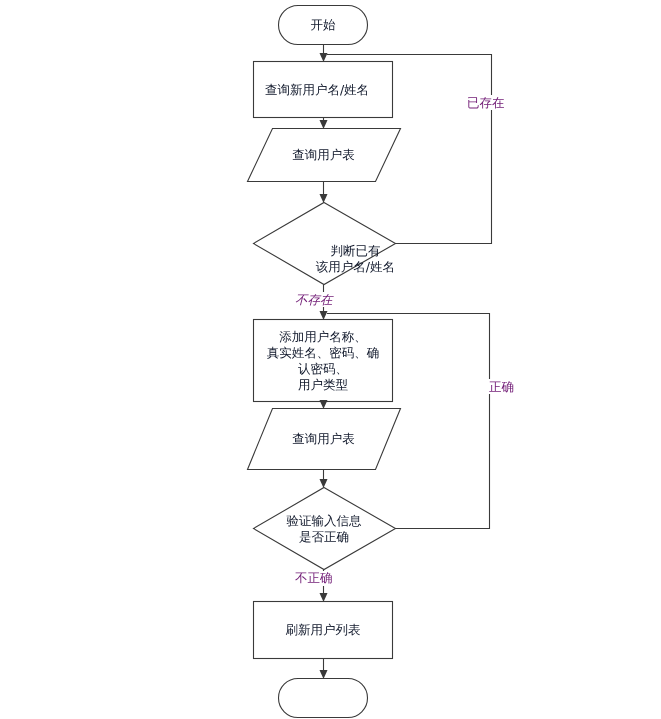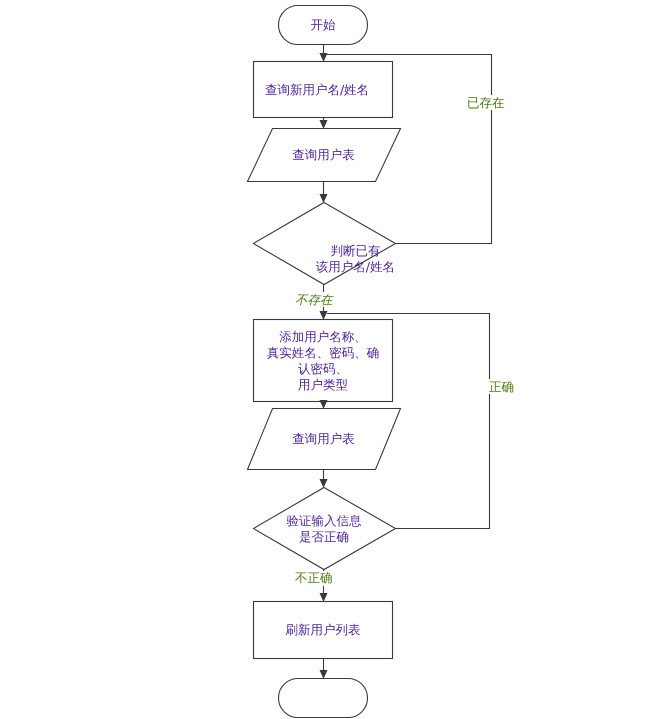--- a/index.html
+++ b/index.html
@@ -36,34 +36,34 @@
     stroke-width: 1.1;
     fill: none;
   }
   .arrow-head {
     fill: #3a3a3a;
     stroke: none;
   }
   .node-label {
     position: absolute;
     text-align: center;
-    color: #4c1d95;
+    color: #0f172a;
     font-size: 12.5px;
     line-height: 16px;
     font-family: "DejaVu Sans", "Liberation Sans", sans-serif;
     white-space: pre-line;
     display: flex;
     flex-direction: column;
     align-items: center;
     justify-content: center;
     pointer-events: none;
   }
   .edge-label {
     position: absolute;
-    color: #4d7c0f;
+    color: #701a75;
     font-size: 12.5px;
     line-height: 15px;
     font-family: "DejaVu Sans", "Liberation Sans", sans-serif;
     text-align: center;
     white-space: nowrap;
     background: #ffffff;
     padding: 0 1px;
   }
 </style>
 </head>

